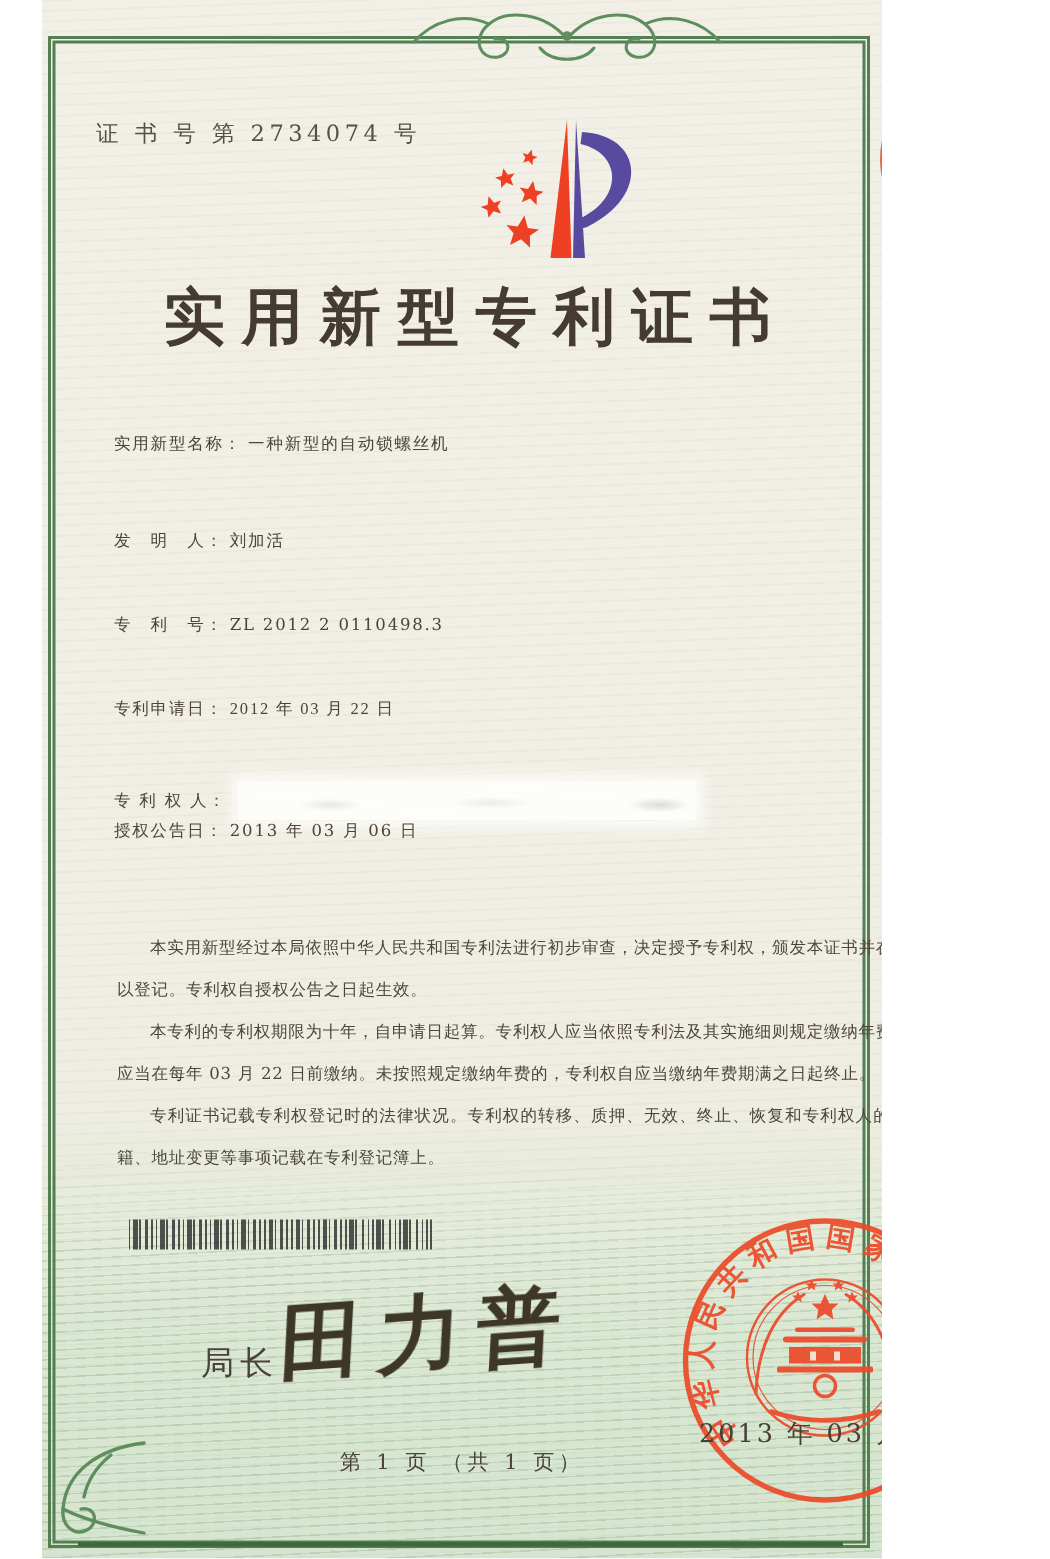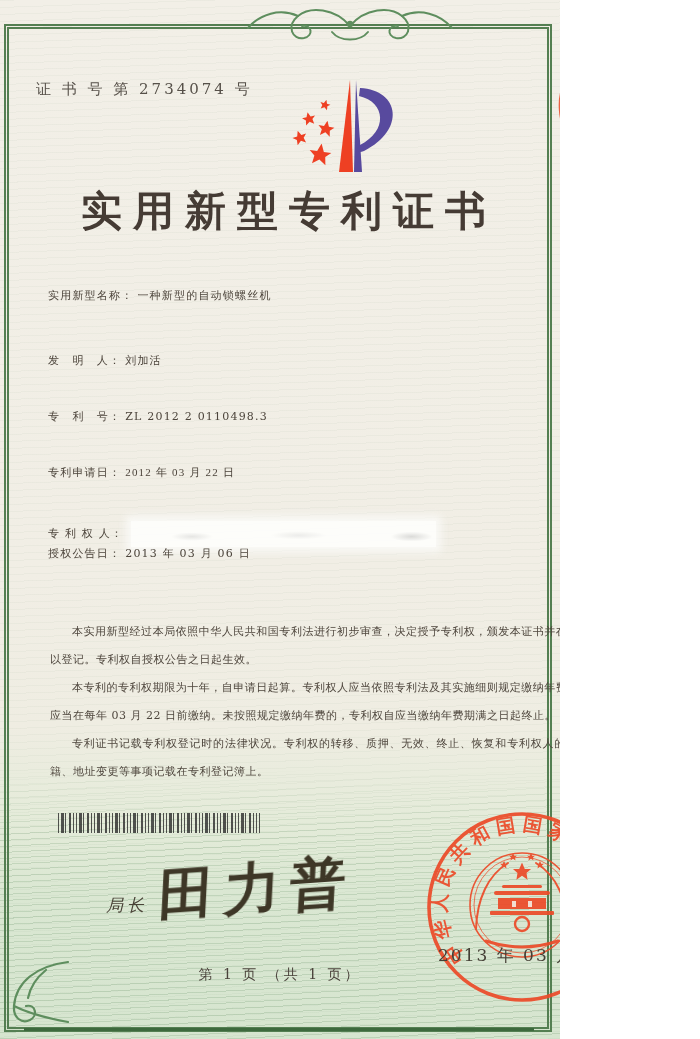--- a/index.html
+++ b/index.html
@@ -1,19 +1,19 @@
 <!DOCTYPE html>
 <html><head>
 <meta charset="utf-8">
 <style>
   html,body{margin:0;padding:0;}
   .page{
     position:relative;width:560px;height:1039px;overflow:hidden;
     background:linear-gradient(180deg,#f2efe7 0%,#f1eee5 55%,#efede2 70%,#e4ebd9 79%,#dae7d2 86%,#d6e5cf 100%);
-    font-family:"DejaVu Serif","Liberation Serif",serif;color:#4a423a;
+    font-family:"DejaVu Serif","Liberation Serif",serif;color:#4a423a;margin-left:28px;
   }
   .texture-soft{position:absolute;inset:0;background:repeating-linear-gradient(178deg,rgba(120,150,120,0.06) 0 1px,transparent 1px 7px);}
   .texture-guilloche{
     position:absolute;left:0;right:0;top:768px;height:271px;
     background:repeating-linear-gradient(177deg,rgba(100,145,100,0.22) 0 1px,transparent 1px 6px);
     -webkit-mask-image:linear-gradient(180deg,transparent 0,#000 70px);
     mask-image:linear-gradient(180deg,transparent 0,#000 70px);
   }
   .frame{position:absolute;left:4px;right:8px;top:24px;bottom:7px;border:5px double #547f52;}
   .bottom-rule{position:absolute;left:24px;right:26px;top:1028px;height:3px;background:#3d693d;}
@@ -29,21 +29,21 @@
     background-image:radial-gradient(ellipse 30px 6px at 20% 60%,rgba(160,160,160,0.25),transparent 70%),
                      radial-gradient(ellipse 40px 6px at 55% 55%,rgba(170,170,170,0.2),transparent 70%),
                      radial-gradient(ellipse 30px 7px at 92% 60%,rgba(140,140,140,0.3),transparent 70%);
   }
   .paras{position:absolute;left:50px;top:618px;width:598px;font-size:11px;line-height:28px;text-align:justify;color:#4e463d;letter-spacing:0.5px;}
   .paras p{margin:0;text-indent:2em;}
   .barcode{
     position:absolute;left:58px;top:813px;width:202px;height:20px;opacity:0.82;
     background:repeating-linear-gradient(90deg,#2e2e2e 0 1px,transparent 1px 3px,#2e2e2e 3px 6px,transparent 6px 7px,#2e2e2e 7px 8px,transparent 8px 11px,#2e2e2e 11px 13px,transparent 13px 15px,#2e2e2e 15px 16px,transparent 16px 18px);
   }
-  .sig-label{position:absolute;left:106px;top:894px;font-size:17px;letter-spacing:4px;color:#4a4338;font-style:italic;}
+  .sig-label{position:absolute;left:106px;top:894px;font-size:22px;letter-spacing:4px;color:#4a4338;}
   .sig-name{
     position:absolute;left:158px;top:852px;font-size:56px;font-weight:600;letter-spacing:10px;color:#3e3727;
     transform:rotate(-4deg) skewX(-7deg);filter:blur(0.3px);white-space:nowrap;
   }
   .main-seal{position:absolute;left:424px;top:809px;opacity:0.92;}
   .tax-stamp{position:absolute;left:556px;top:42px;opacity:0.87;transform:rotate(-7deg);}
   .seal-date{position:absolute;left:438px;top:944px;font-size:17px;letter-spacing:2px;color:#453f36;font-weight:500;white-space:nowrap;}
   .footer{position:absolute;left:0;right:0;top:966px;text-align:center;font-size:14px;letter-spacing:3px;color:#4a423b;}
   .orn{position:absolute;}
   svg text{font-family:"DejaVu Serif","Liberation Serif",serif;}

